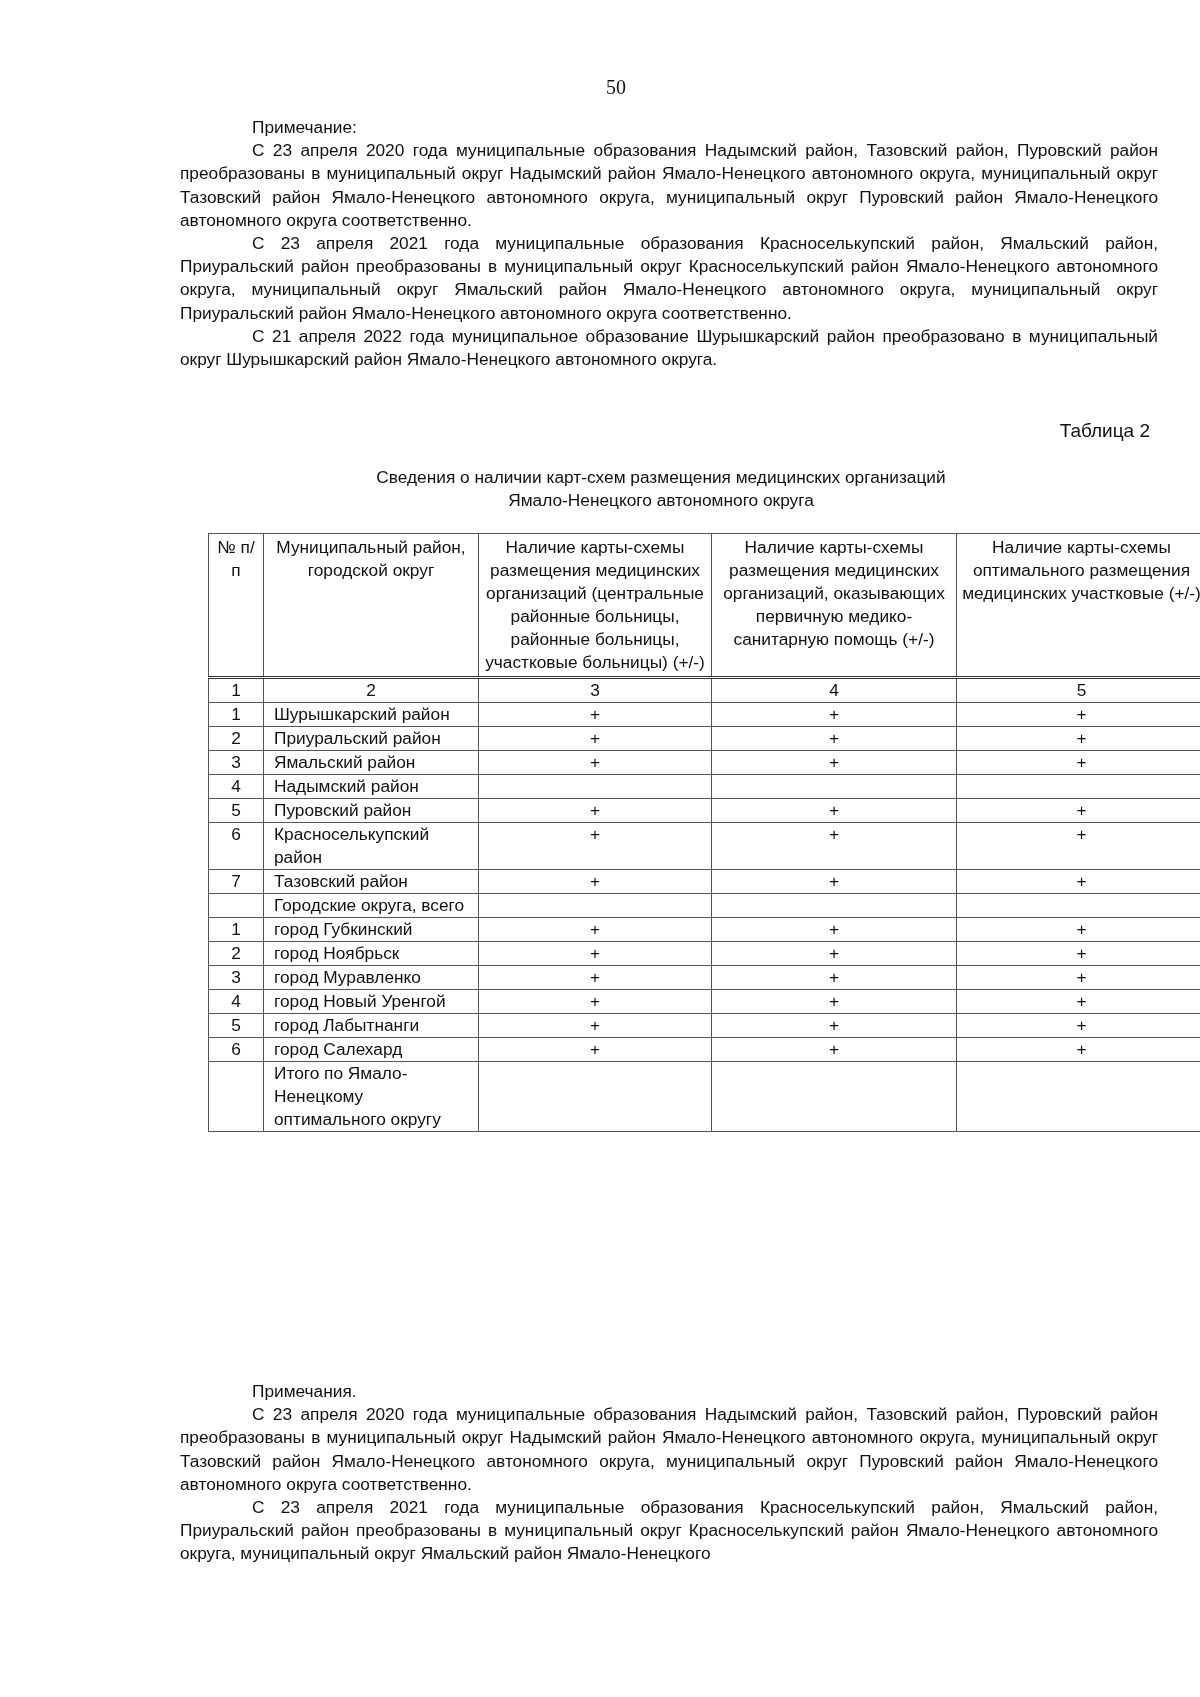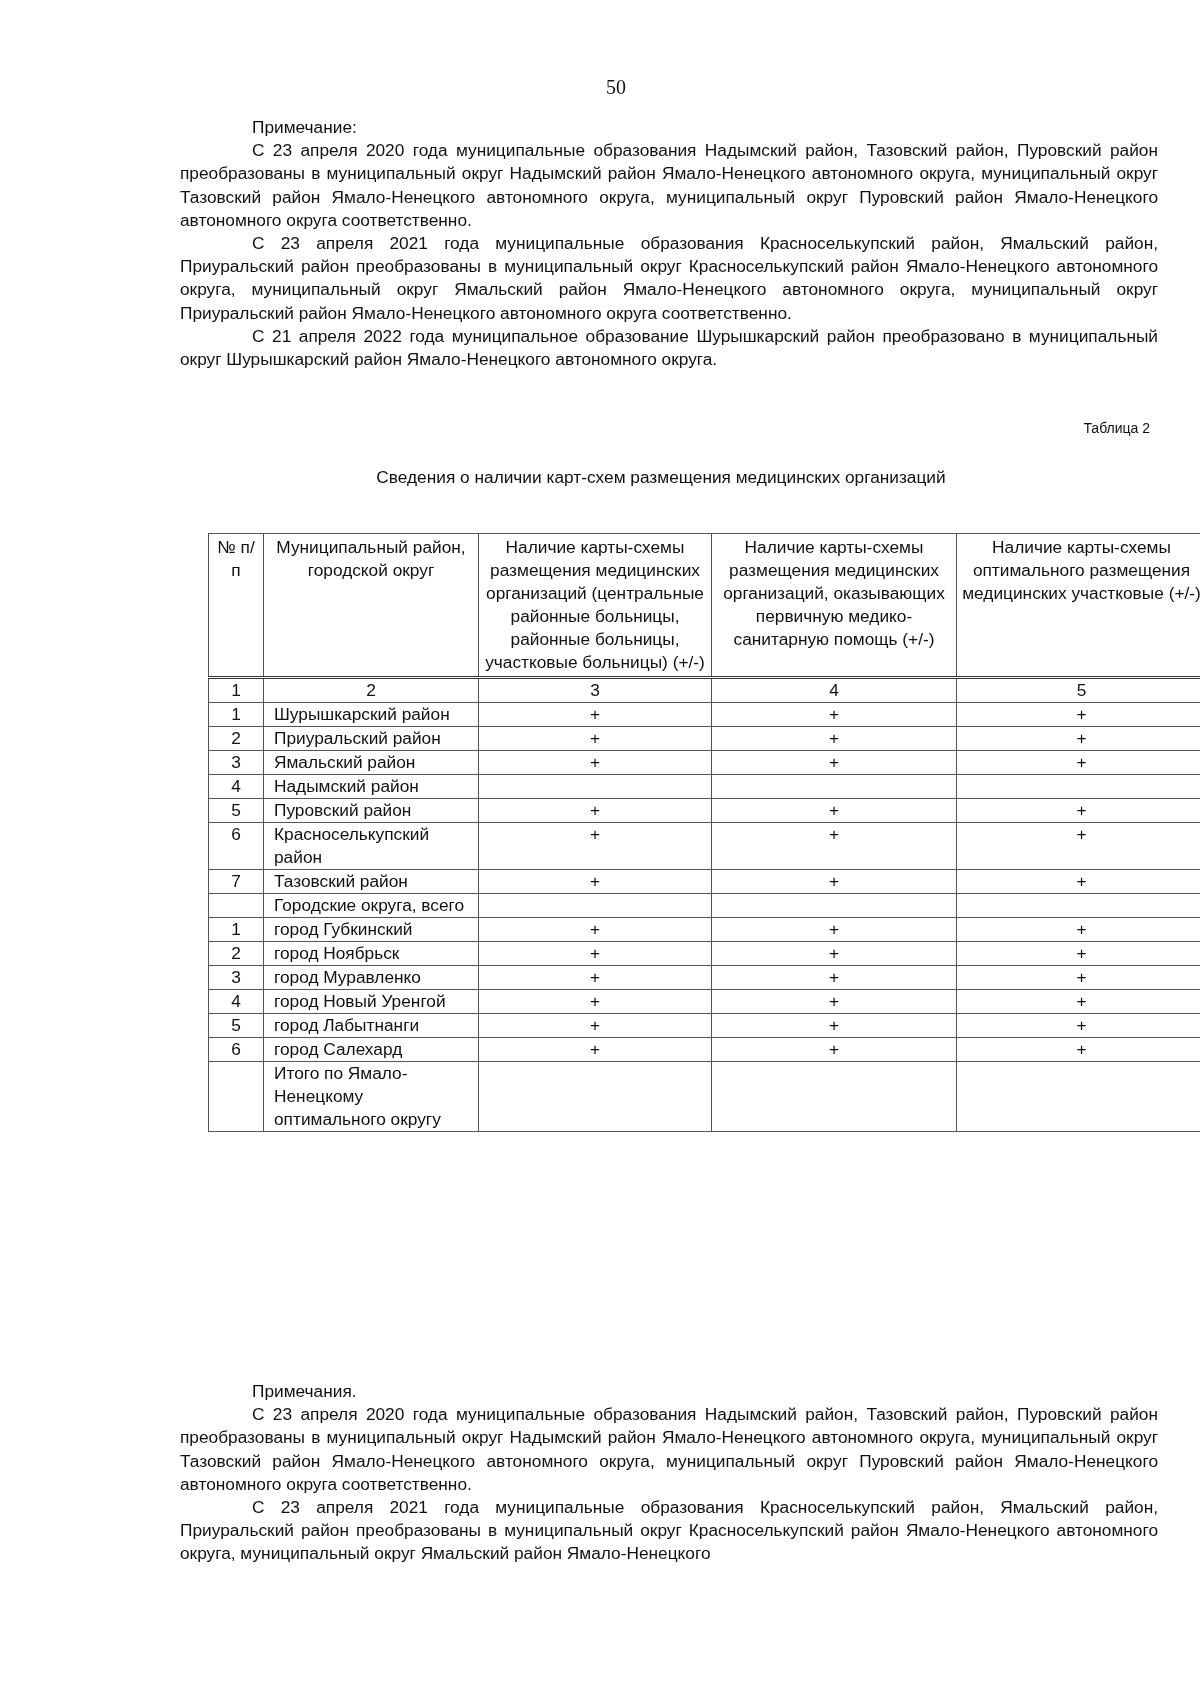--- a/index.html
+++ b/index.html
@@ -6,21 +6,21 @@
   body { width: 1200px; height: 1697px; position: relative; overflow: hidden;
          font-family: "Liberation Sans", sans-serif; color: #111; }
   .page-num { position: absolute; top: 76px; left: 0; width: 1200px; text-align: center;
               font-family: "Liberation Serif", serif; font-size: 20px; padding-left: 16px; }
   .notes { position: absolute; left: 180px; width: 978px; font-size: 17.3px; line-height: 23.2px;
            text-align: justify; }
   .notes p { margin: 0; text-indent: 72px; }
   .notes .label { text-indent: 72px; }
   .notes-top { top: 116px; }
   .notes-bottom { top: 1380px; }
-  .table-caption { position: absolute; top: 420px; right: 50px; font-size: 14px; }
+  .table-caption { position: absolute; top: 420px; right: 50px; font-size: 19px; }
   .table-title { position: absolute; top: 466px; left: 172px; width: 978px; text-align: center;
                  font-size: 17.3px; line-height: 23px; }
   table.grid { position: absolute; top: 533px; left: 161px; width: 999px; border-collapse: collapse;
                font-size: 17.3px; line-height: 23px; margin-left: 47px; }
   table.grid td, table.grid th { border: 1.5px solid #555; padding: 0 4px; vertical-align: top; font-weight: normal; }
   table.grid th { text-align: center; padding: 2px 4px; }
   .c-num { width: 46px; text-align: center; }
   .c-name { width: 200px; text-align: left; padding-left: 10px !important; }
   .c-3 { width: 224px; text-align: center; }
   .c-4 { width: 236px; text-align: center; }
@@ -37,20 +37,21 @@
   <p class="label">Примечание:</p>
   <p>С 23 апреля 2020 года муниципальные образования Надымский район, Тазовский район, Пуровский район преобразованы в муниципальный округ Надымский район Ямало-Ненецкого автономного округа, муниципальный округ Тазовский район Ямало-Ненецкого автономного округа, муниципальный округ Пуровский район Ямало-Ненецкого автономного округа соответственно.</p>
   <p>С 23 апреля 2021 года муниципальные образования Красноселькупский район, Ямальский район, Приуральский район преобразованы в муниципальный округ Красноселькупский район Ямало-Ненецкого автономного округа, муниципальный округ Ямальский район Ямало-Ненецкого автономного округа, муниципальный округ Приуральский район Ямало-Ненецкого автономного округа соответственно.</p>
   <p>С 21 апреля 2022 года муниципальное образование Шурышкарский район преобразовано в муниципальный округ Шурышкарский район Ямало-Ненецкого автономного округа.</p>
 </div>
 
 <div class="table-caption">Таблица 2</div>
 
 <div class="table-title">
   <div>Сведения о наличии карт-схем размещения медицинских организаций</div>
+  <div>Ямало-Ненецкого автономного округа</div>
 </div>
 
 <table class="grid">
   <thead>
     <tr>
       <th class="c-num">№ п/п</th>
       <th class="c-name" style="text-align:center;padding-left:4px !important">Муниципальный район,  городской округ</th>
       <th class="c-3">Наличие карты-схемы размещения медицинских организаций (центральные районные больницы, районные больницы, участковые больницы) (+/-)</th>
       <th class="c-4">Наличие карты-схемы размещения медицинских организаций, оказывающих первичную медико-санитарную помощь (+/-)</th>
       <th class="c-5">Наличие карты-схемы оптимального размещения медицинских участковые (+/-)</th>

